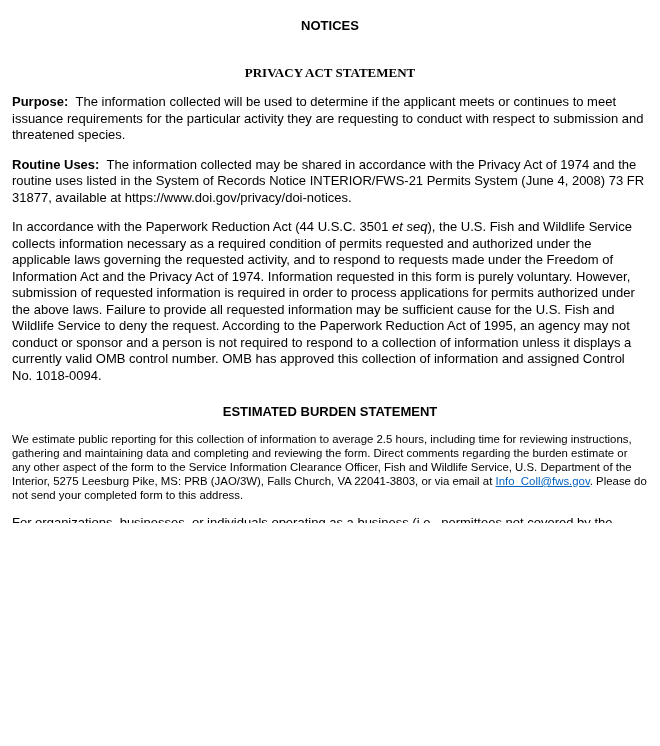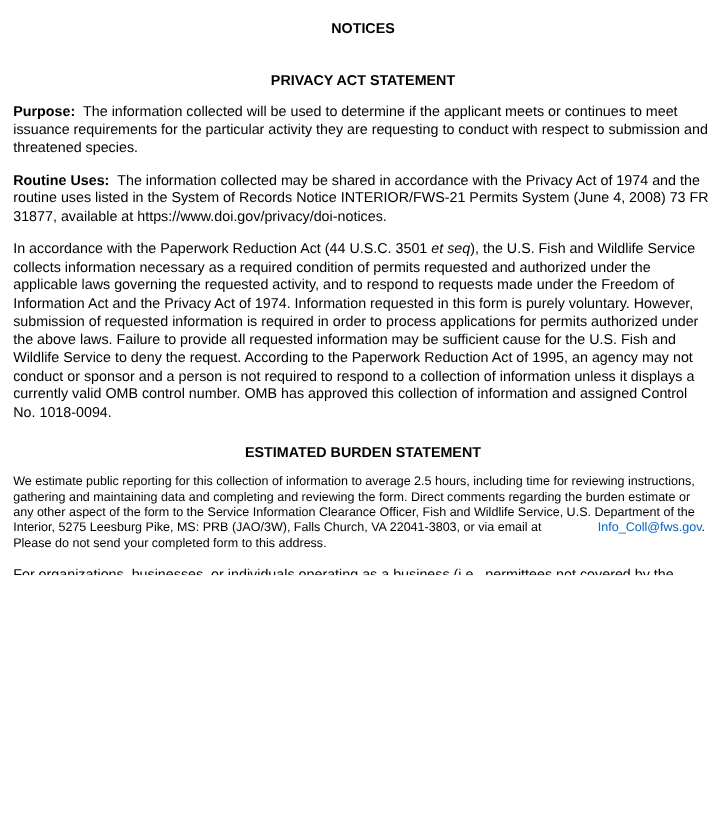--- a/index.html
+++ b/index.html
@@ -24,39 +24,40 @@
     margin: 8px 0 0 0;
   }
   .section-heading {
     text-align: center;
     font-weight: bold;
     font-size: 13px;
     margin: 20px 0 12px 0;
   }
   .section-heading.first {
     margin-top: 32px;
+    font-family: Liberation Serif, serif;
   }
   .para {
     font-size: 13px;
     line-height: 16.5px;
     margin: 13px 0;
     text-align: left;
   }
   .para-label {
     font-weight: bold;
     margin-right: 0.55em;
   }
   .para-small {
     font-size: 11.4px;
     line-height: 14px;
   }
   .email-link {
     color: #0563c1;
+    text-decoration: underline;
     cursor: pointer;
-    margin-left: 48px;
   }
   i { font-style: italic; }
 </style>
 </head>
 <body>
 
 <div class="page">
 
   <div class="doc-title">NOTICES</div>
 

